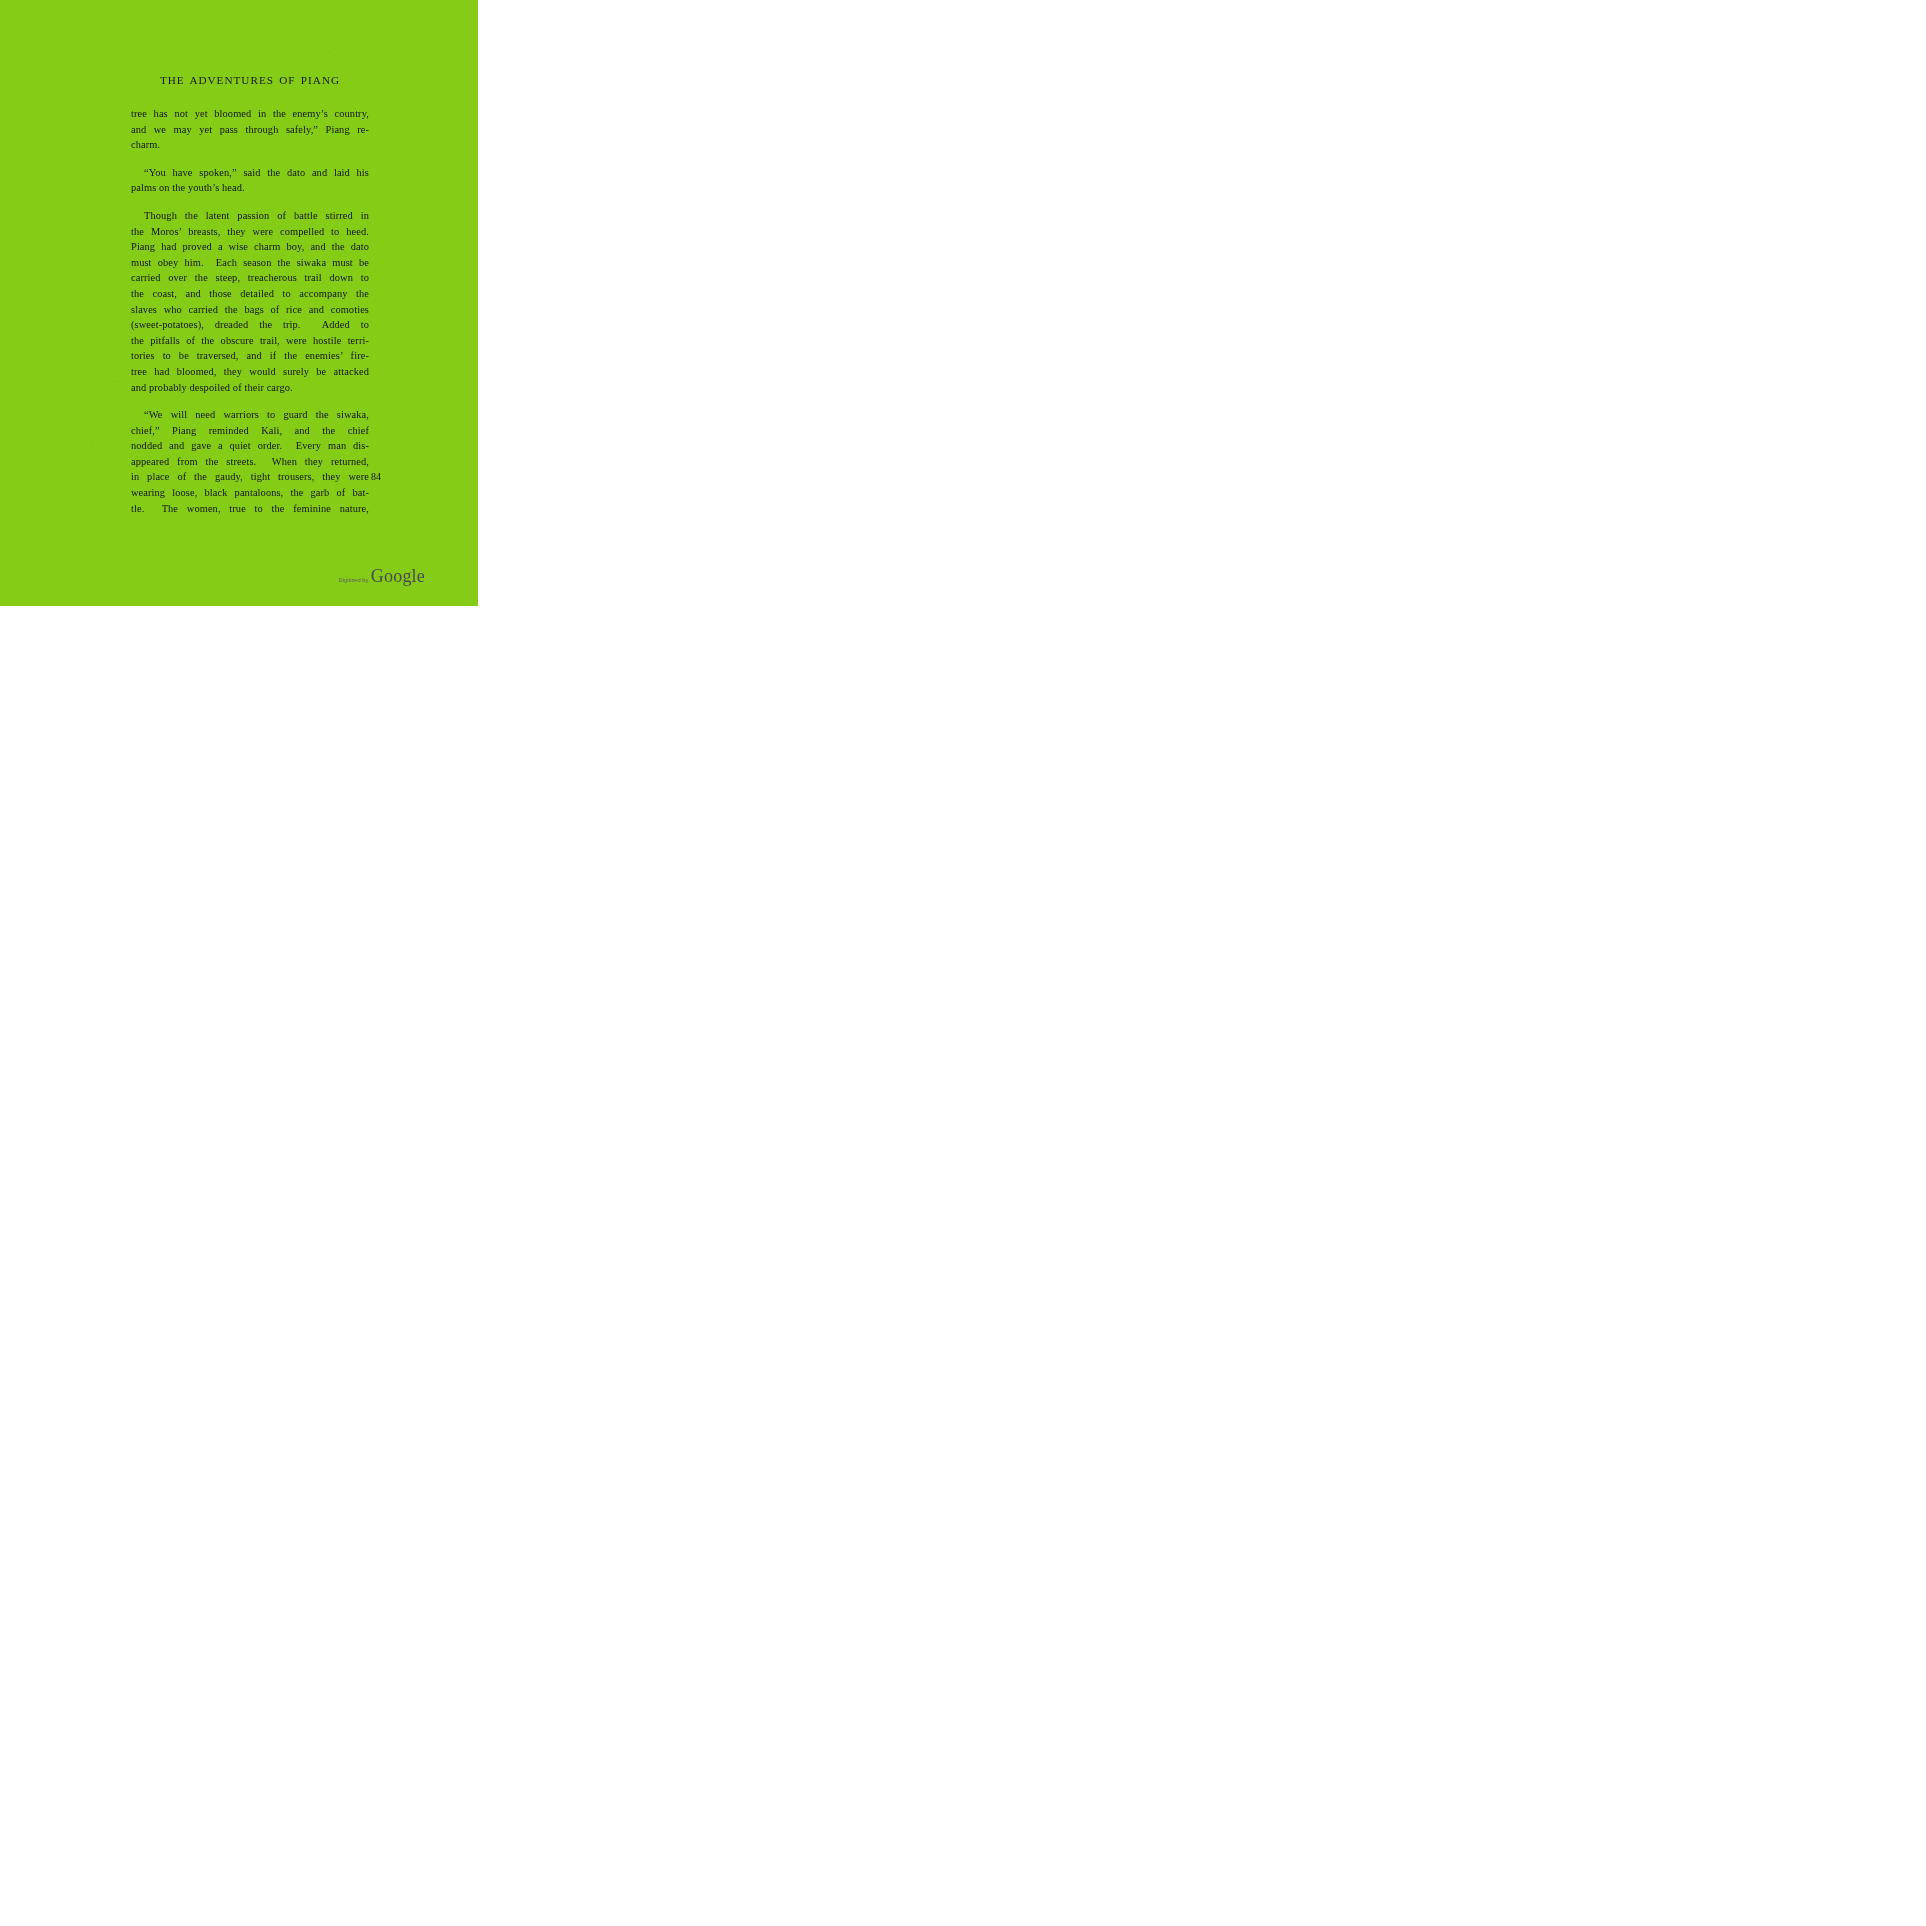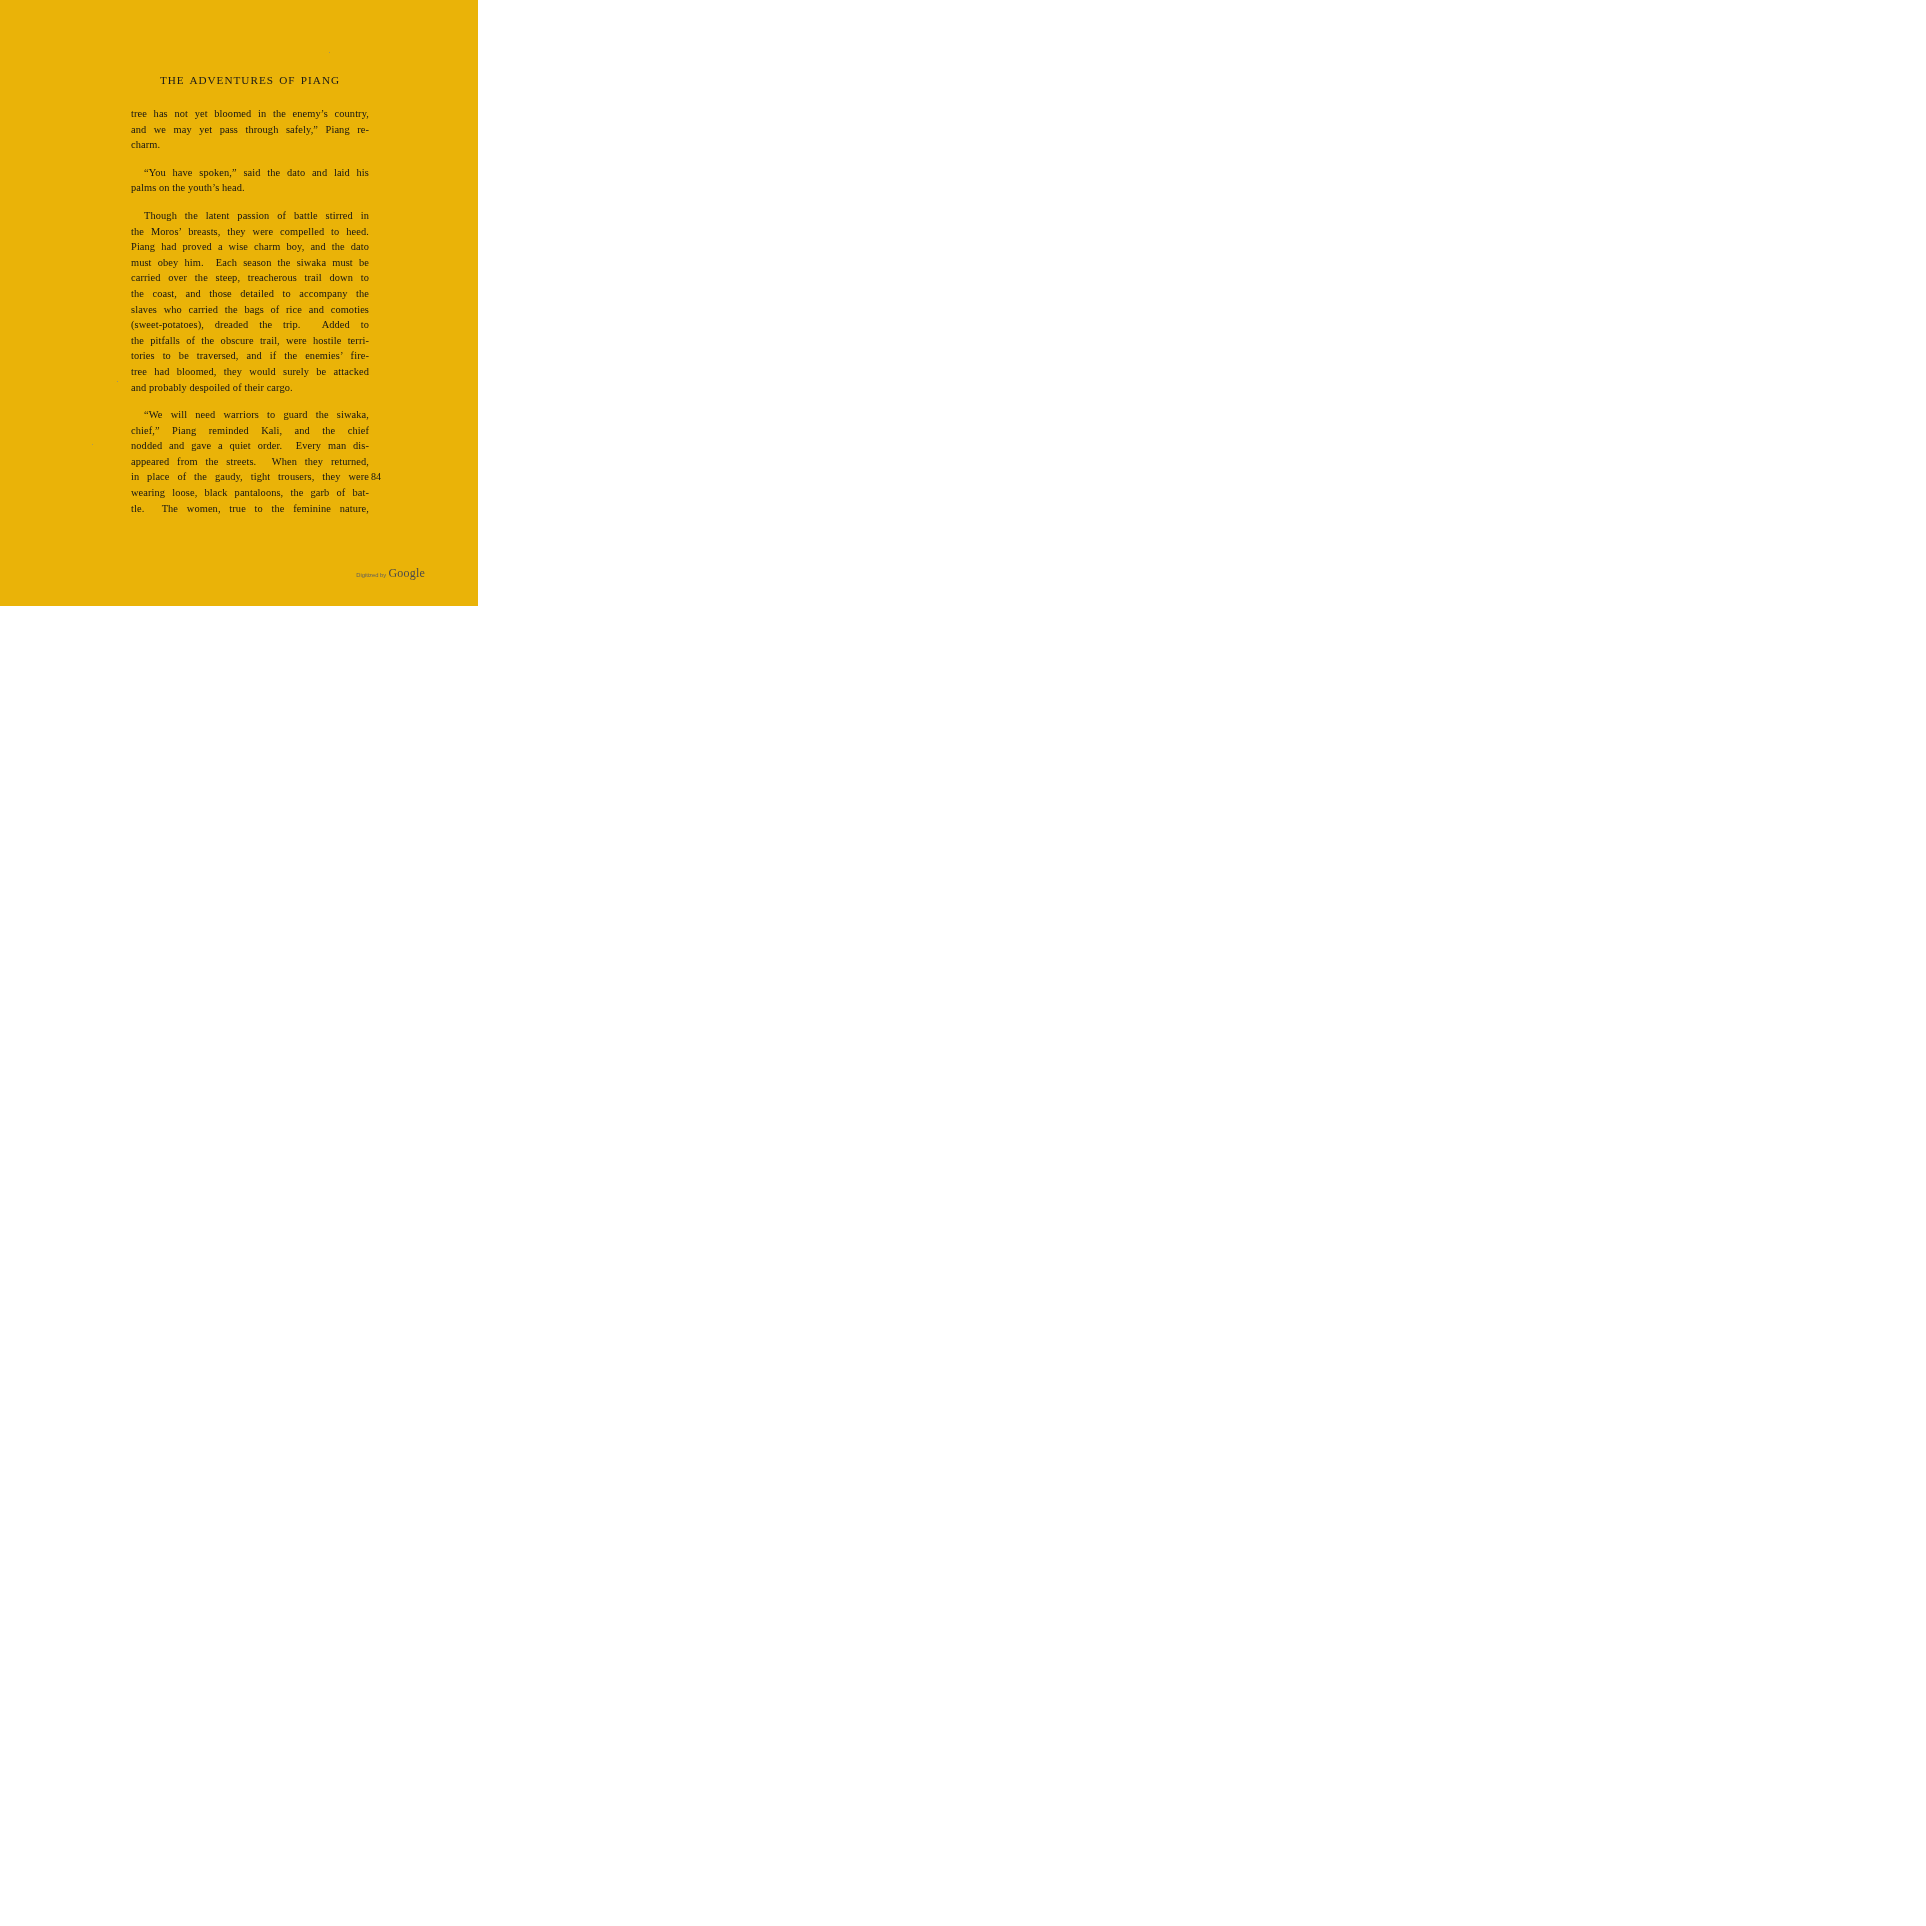--- a/index.html
+++ b/index.html
@@ -11,21 +11,21 @@
     width: 478px;
     height: 606px;
     position: relative;
     font-family: "Liberation Serif", "DejaVu Serif", serif;
     color: #161616;
     overflow: hidden;
   }
   .page {
     position: absolute;
     inset: 0;
-    background: #eab308;
+    background: #84cc16;
   }
   .running-header {
     position: absolute;
     top: 74px;
     left: 119px;
     width: 262px;
     text-align: center;
     font-size: 11.2px;
     letter-spacing: 1px;
     word-spacing: 1.5px;
@@ -70,21 +70,21 @@
     align-items: baseline;
     gap: 2.3px;
   }
   .digitized-by {
     font-family: "Liberation Sans", "DejaVu Sans", sans-serif;
     font-size: 5.8px;
     color: #5f5f5f;
   }
   .google-wordmark {
     font-family: "Liberation Serif", "DejaVu Serif", serif;
-    font-size: 12px;
+    font-size: 18px;
     color: #4a4a4a;
     letter-spacing: 0.2px;
   }
   .speck {
     position: absolute;
     background: #8a8a8a;
     border-radius: 50%;
   }
   .speck.s1 { left: 329px; top: 52px; width: 1.2px; height: 1.2px; }
   .speck.s2 { left: 117px; top: 381px; width: 0.8px; height: 1.2px; }

